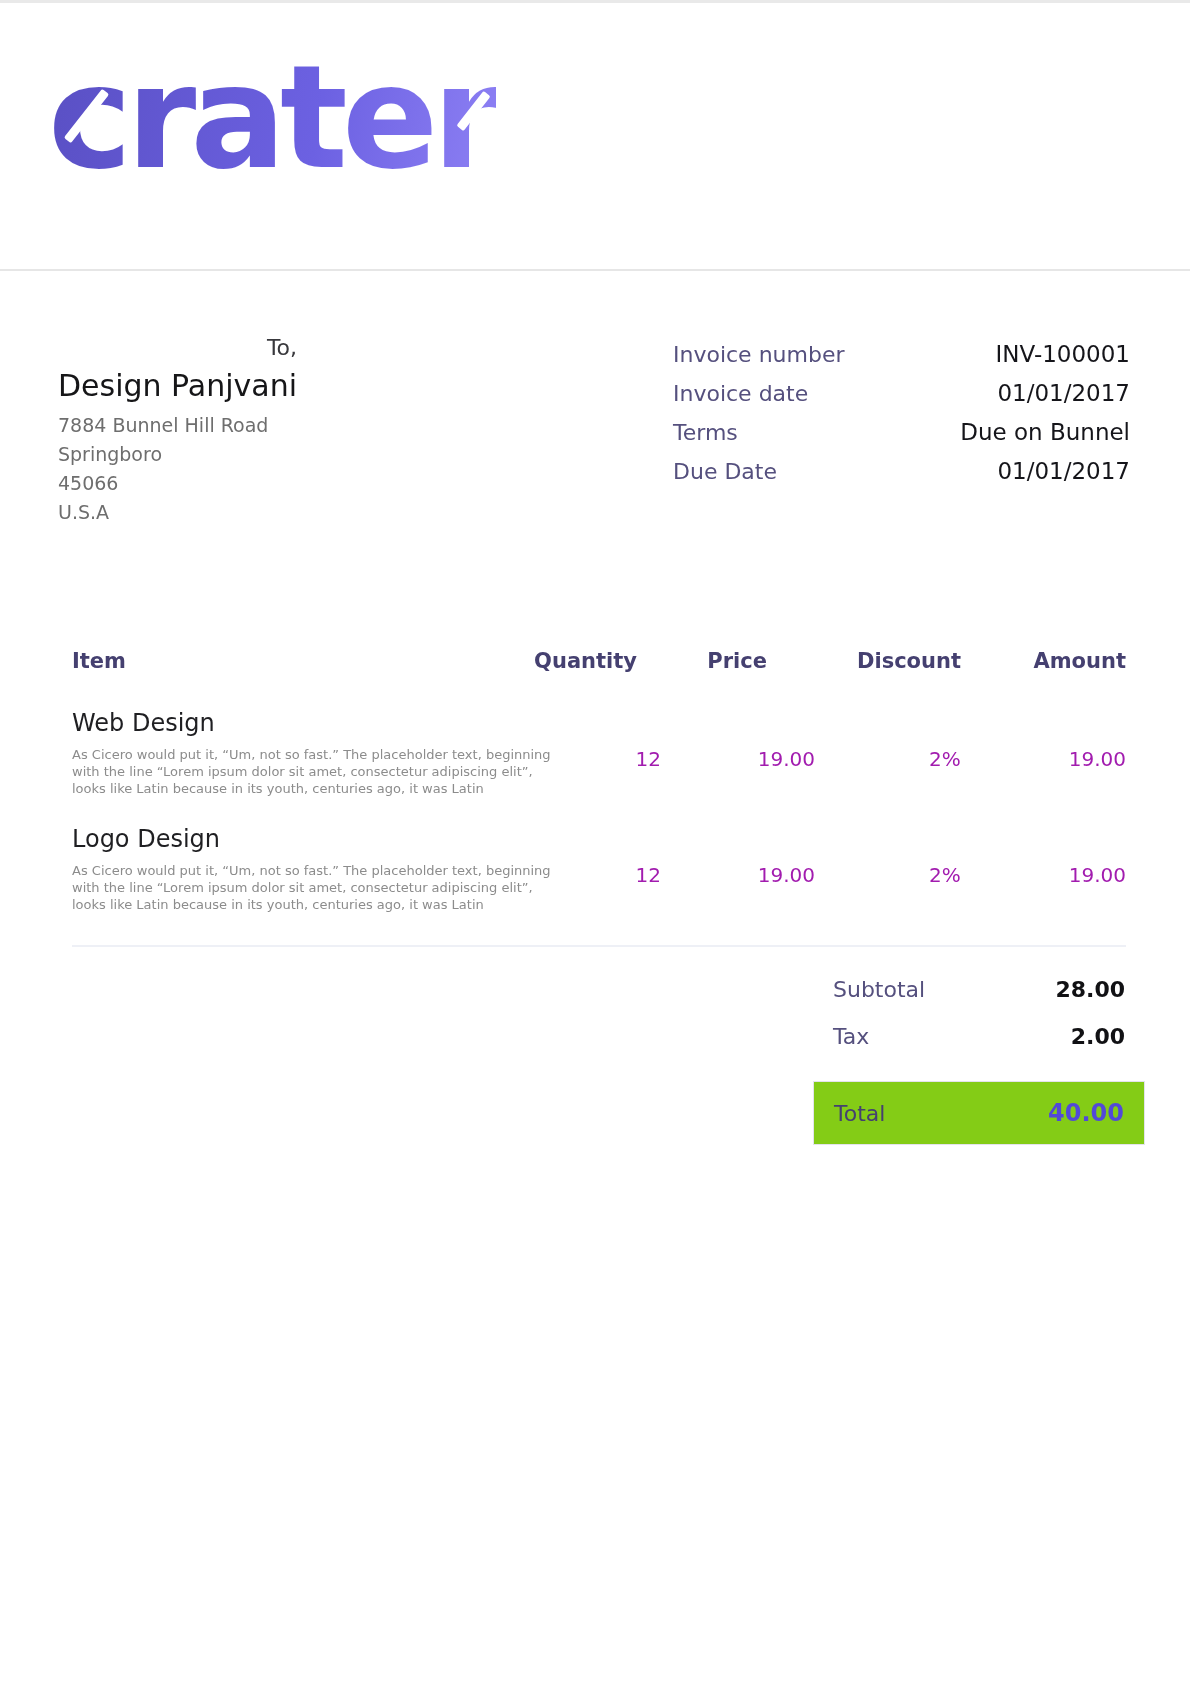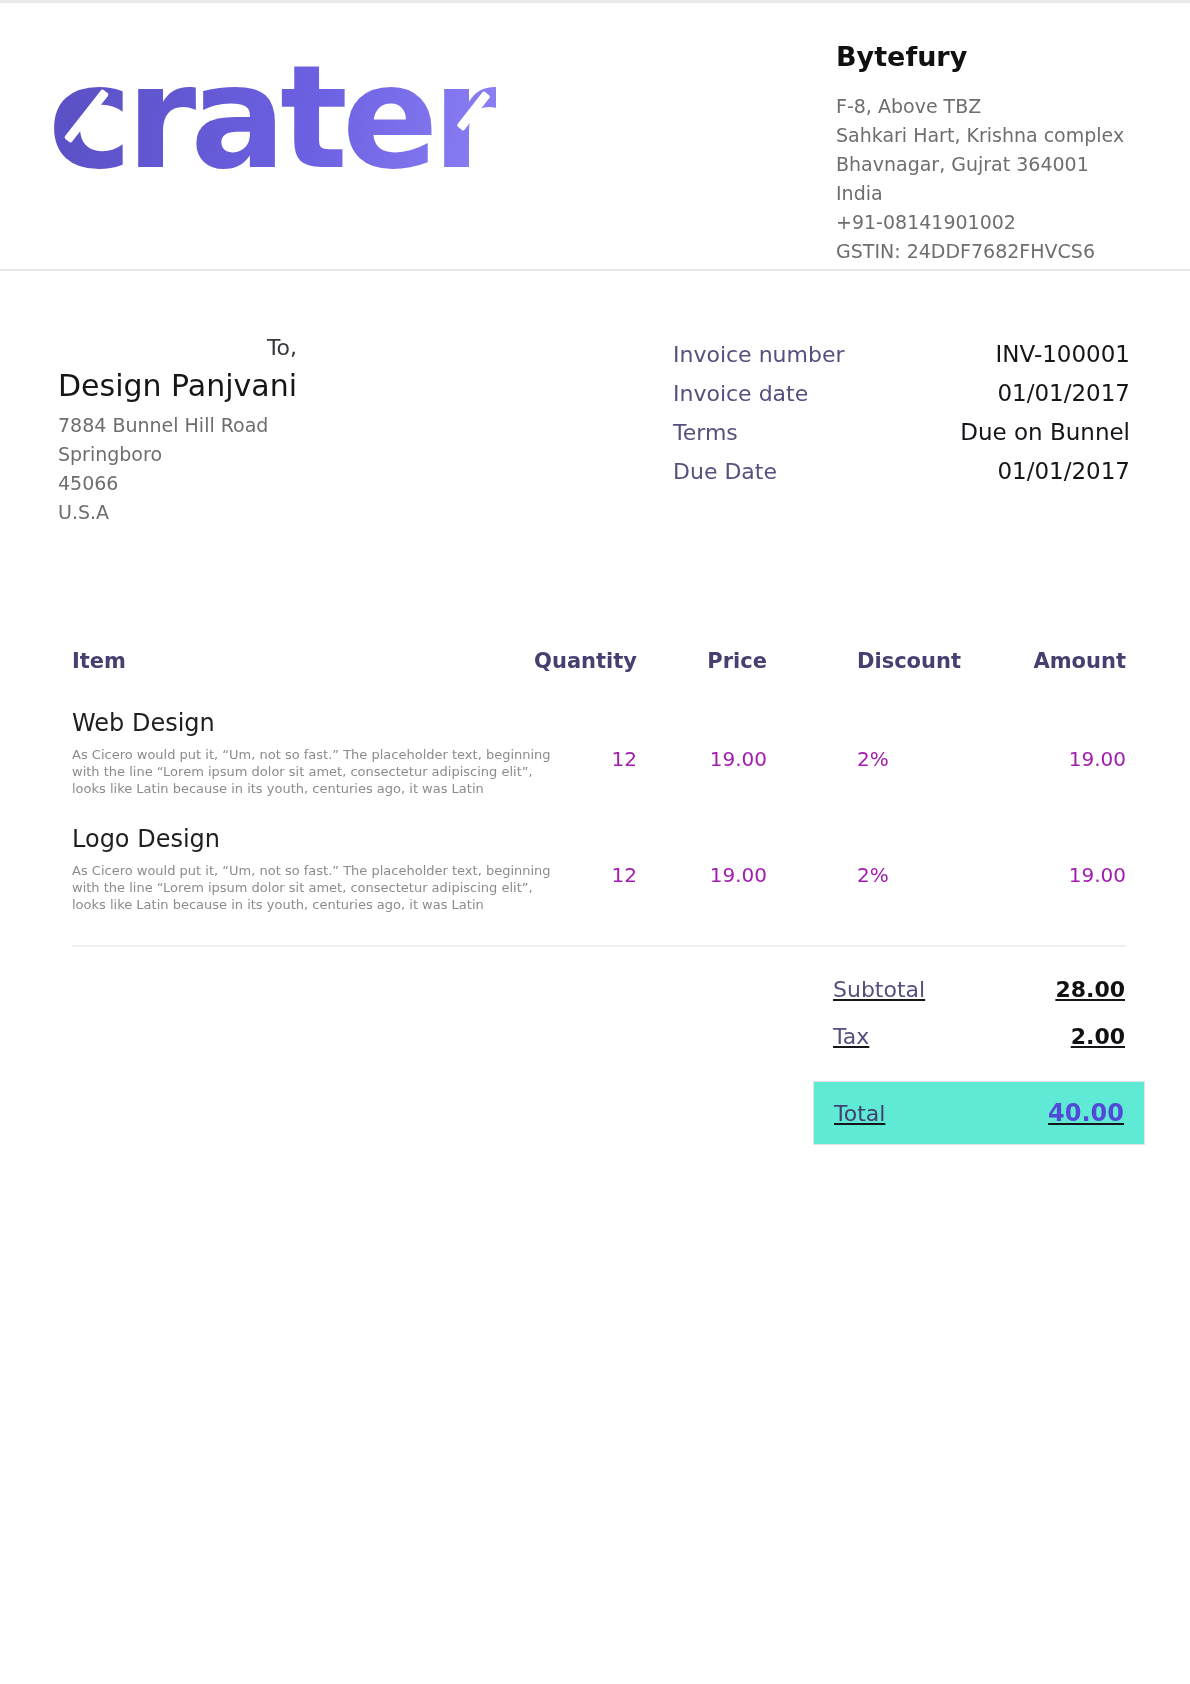--- a/index.html
+++ b/index.html
@@ -95,21 +95,21 @@
   }
   .items-head { margin-bottom: 36px; }
   .th {
     font-size: 21px;
     font-weight: bold;
     color: #454070;
   }
   .col-right { text-align: right; }
   .col-discount { padding-left: 90px; text-align: left; }
 
-  .item-row { margin-bottom: 28px; }
+  .item-row { margin-bottom: 28px; gap: 24px; }
   .item-name { font-size: 24px; font-weight: 500; color: #1f1f22; margin-bottom: 9px; }
   .item-desc {
     width: 490px;
     font-size: 13px;
     line-height: 17px;
     color: #8c8c8c;
   }
   .cell-num {
     font-size: 20px;
     color: #a21caf;
@@ -118,66 +118,56 @@
 
   .table-divider {
     border-top: 2px solid #eef0f6;
     margin-top: 32px;
   }
 
   
   .totals {
     width: 332px;
     margin: 30px 45px 0 auto;
-    text-decoration: underline;
   }
   .totals-row {
     display: flex;
     justify-content: space-between;
     align-items: baseline;
     padding: 0 20px;
     margin-bottom: 22px;
   }
   .totals-label { font-size: 22px; color: #55507e; }
   .totals-value { font-size: 22px; font-weight: bold; color: #111114; }
 
   .total-box {
     margin-top: 32px;
     height: 64px;
     border: 1px solid #e3e3ec;
-    background: #5eead4;
+    background: #84cc16;
     display: flex;
     justify-content: space-between;
     align-items: center;
     padding: 0 20px;
   }
   .total-label { font-size: 22px; color: #454070; }
   .total-value { font-size: 24px; font-weight: bold; color: #5249d8; }
 </style>
 </head>
 <body>
 
 <div class="page">
 
   <div class="header">
     <div class="logo-wrap">
       <div class="logo-text">crater</div>
       <div class="logo-cut c-cut"></div>
       <div class="logo-cut r-cut"></div>
     </div>
 
-    <div class="company">
-      <div class="company-name">Bytefury</div>
-      <div class="company-line">F-8, Above TBZ</div>
-      <div class="company-line">Sahkari Hart, Krishna complex</div>
-      <div class="company-line">Bhavnagar, Gujrat 364001</div>
-      <div class="company-line">India</div>
-      <div class="company-line">+91-08141901002</div>
-      <div class="company-line">GSTIN: 24DDF7682FHVCS6</div>
-    </div>
   </div>
 
   <div class="billing">
     <div class="bill-to">
       <div class="bill-to-label">To,</div>
       <div class="customer-name">Design Panjvani</div>
       <div class="customer-line">7884 Bunnel Hill Road</div>
       <div class="customer-line">Springboro</div>
       <div class="customer-line">45066</div>
       <div class="customer-line">U.S.A</div>

